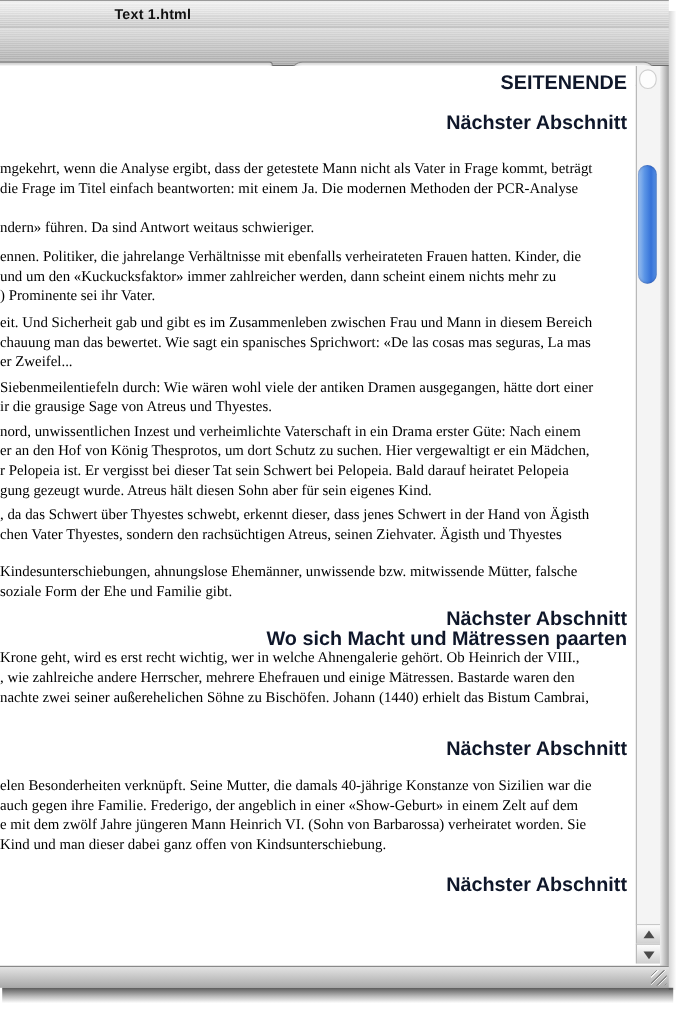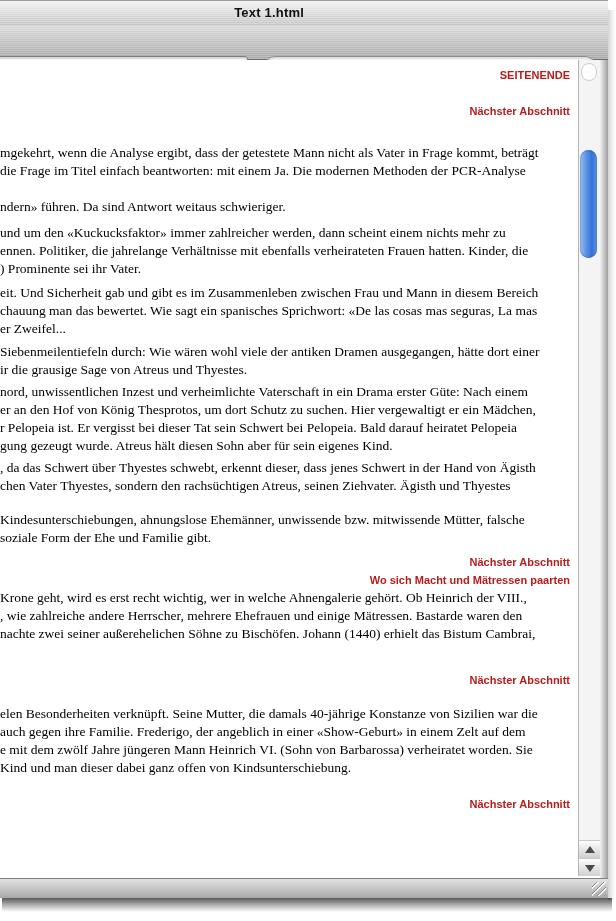--- a/index.html
+++ b/index.html
@@ -4,21 +4,21 @@
 <style>
   html,body{margin:0;padding:0;background:#fff;}
   #stage{position:relative;width:616px;height:921px;background:#fff;overflow:hidden;
          font-family:"Liberation Sans",sans-serif;}
   
   #titlebar{position:absolute;left:0;top:0;width:608px;height:26px;
     background:
       repeating-linear-gradient(0deg, rgba(255,255,255,.30) 0 1px, rgba(0,0,0,0) 1px 2px),
       linear-gradient(#f2f2f2,#c2c2c2);
     border-top:1px solid #9a9a9a;box-sizing:border-box;}
-  #window-title{position:absolute;left:104px;top:4px;width:200px;text-align:right;
+  #window-title{position:absolute;left:104px;top:4px;width:200px;text-align:left;
     font-size:13px;font-weight:bold;color:#111;letter-spacing:.2px;}
   #toolbar{position:absolute;left:0;top:26px;width:608px;height:34px;
     background:
       repeating-linear-gradient(0deg, rgba(255,255,255,.22) 0 1px, rgba(0,0,0,0) 1px 2px),
       linear-gradient(#d9d9d9,#a9a9a9);
     border-bottom:1px solid #6b6b6b;box-sizing:border-box;}
   #address-field{position:absolute;left:-8px;top:30px;width:256px;height:22px;
     background:#fff;border:1px solid #7e7e7e;border-radius:3px;box-sizing:border-box;
     box-shadow:inset 0 2px 2px rgba(0,0,0,.18);}
   #address-field input{position:absolute;left:10px;top:1px;width:240px;height:18px;border:0;outline:0;
@@ -35,22 +35,22 @@
   #magnifier .drop{position:absolute;left:14px;top:5px;width:0;height:0;
     border-left:3.5px solid transparent;border-right:3.5px solid transparent;border-top:4.5px solid #777;}
   #search-field input{position:absolute;left:34px;top:2px;width:280px;height:16px;border:0;outline:0;
     background:transparent;font-family:"Liberation Sans",sans-serif;font-size:13px;color:#000;padding:0;}
   #search-field input::placeholder{color:#a5a5a5;opacity:1;}
   
   #content{position:absolute;left:0;top:60px;width:578px;height:818px;background:#fff;overflow:hidden;}
   #content-lines{padding-top:6px;}
   .line{height:18px;line-height:18px;font-family:"Liberation Serif",serif;font-size:13.5px;color:#000;
     white-space:nowrap;overflow:hidden;padding-right:8px;}
-  .hdr{height:18px;line-height:18px;font-family:"Liberation Sans",sans-serif;font-size:11px;font-weight:bold;
-    color:#b91c1c;text-align:right;padding-right:8px;white-space:nowrap;}
+  .hdr{height:18px;line-height:18px;font-family:"Liberation Sans",sans-serif;font-size:18px;font-weight:bold;
+    color:#0f172a;text-align:right;padding-right:8px;white-space:nowrap;}
   .gap{width:100%;}
   
   #vscroll-track{position:absolute;left:578px;top:60px;width:22px;height:780px;background:#f4f4f4;
     border-left:1px solid #b3b3b3;box-sizing:border-box;}
   #vscroll-topcap{position:absolute;left:581px;top:63px;width:16px;height:18px;background:#fdfdfd;
     border:1px solid #cfcfcf;border-radius:8px;box-sizing:border-box;}
   #vscroll-thumb{position:absolute;left:580px;top:150px;width:17px;height:108px;border-radius:8.5px;
     background:linear-gradient(to right,#9cc1f0 0%,#5b95e6 35%,#3572d8 70%,#5b95e6 100%);
     box-shadow:inset 0 0 2px rgba(0,0,60,.45);}
   .scroll-btn{position:absolute;left:578px;width:22px;height:18px;
@@ -103,22 +103,22 @@
     <div id="content-lines">
         <div class="hdr">SEITENENDE</div>
         <div class="gap" style="height: 18px;"></div>
         <div class="hdr">Nächster Abschnitt</div>
         <div class="gap" style="height: 24px;"></div>
         <div class="line">mgekehrt, wenn die Analyse ergibt, dass der getestete Mann nicht als Vater in Frage kommt, beträgt</div>
         <div class="line">die Frage im Titel einfach beantworten: mit einem Ja. Die modernen Methoden der PCR-Analyse</div>
         <div class="gap" style="height: 18px;"></div>
         <div class="line">ndern» führen. Da sind Antwort weitaus schwieriger.</div>
         <div class="gap" style="height: 8px;"></div>
+        <div class="line">ennen. Politiker, die jahrelange Verhältnisse mit ebenfalls verheirateten Frauen hatten. Kinder, die</div>
         <div class="line">und um den «Kuckucksfaktor» immer zahlreicher werden, dann scheint einem nichts mehr zu</div>
-        <div class="line">ennen. Politiker, die jahrelange Verhältnisse mit ebenfalls verheirateten Frauen hatten. Kinder, die</div>
         <div class="line">) Prominente sei ihr Vater.</div>
         <div class="gap" style="height: 6px;"></div>
         <div class="line">eit. Und Sicherheit gab und gibt es im Zusammenleben zwischen Frau und Mann in diesem Bereich</div>
         <div class="line">chauung man das bewertet. Wie sagt ein spanisches Sprichwort: «De las cosas mas seguras, La mas</div>
         <div class="line">er Zweifel...</div>
         <div class="gap" style="height: 5px;"></div>
         <div class="line">Siebenmeilentiefeln durch: Wie wären wohl viele der antiken Dramen ausgegangen, hätte dort einer</div>
         <div class="line">ir die grausige Sage von Atreus und Thyestes.</div>
         <div class="gap" style="height: 4px;"></div>
         <div class="line">nord, unwissentlichen Inzest und verheimlichte Vaterschaft in ein Drama erster Güte: Nach einem</div>

